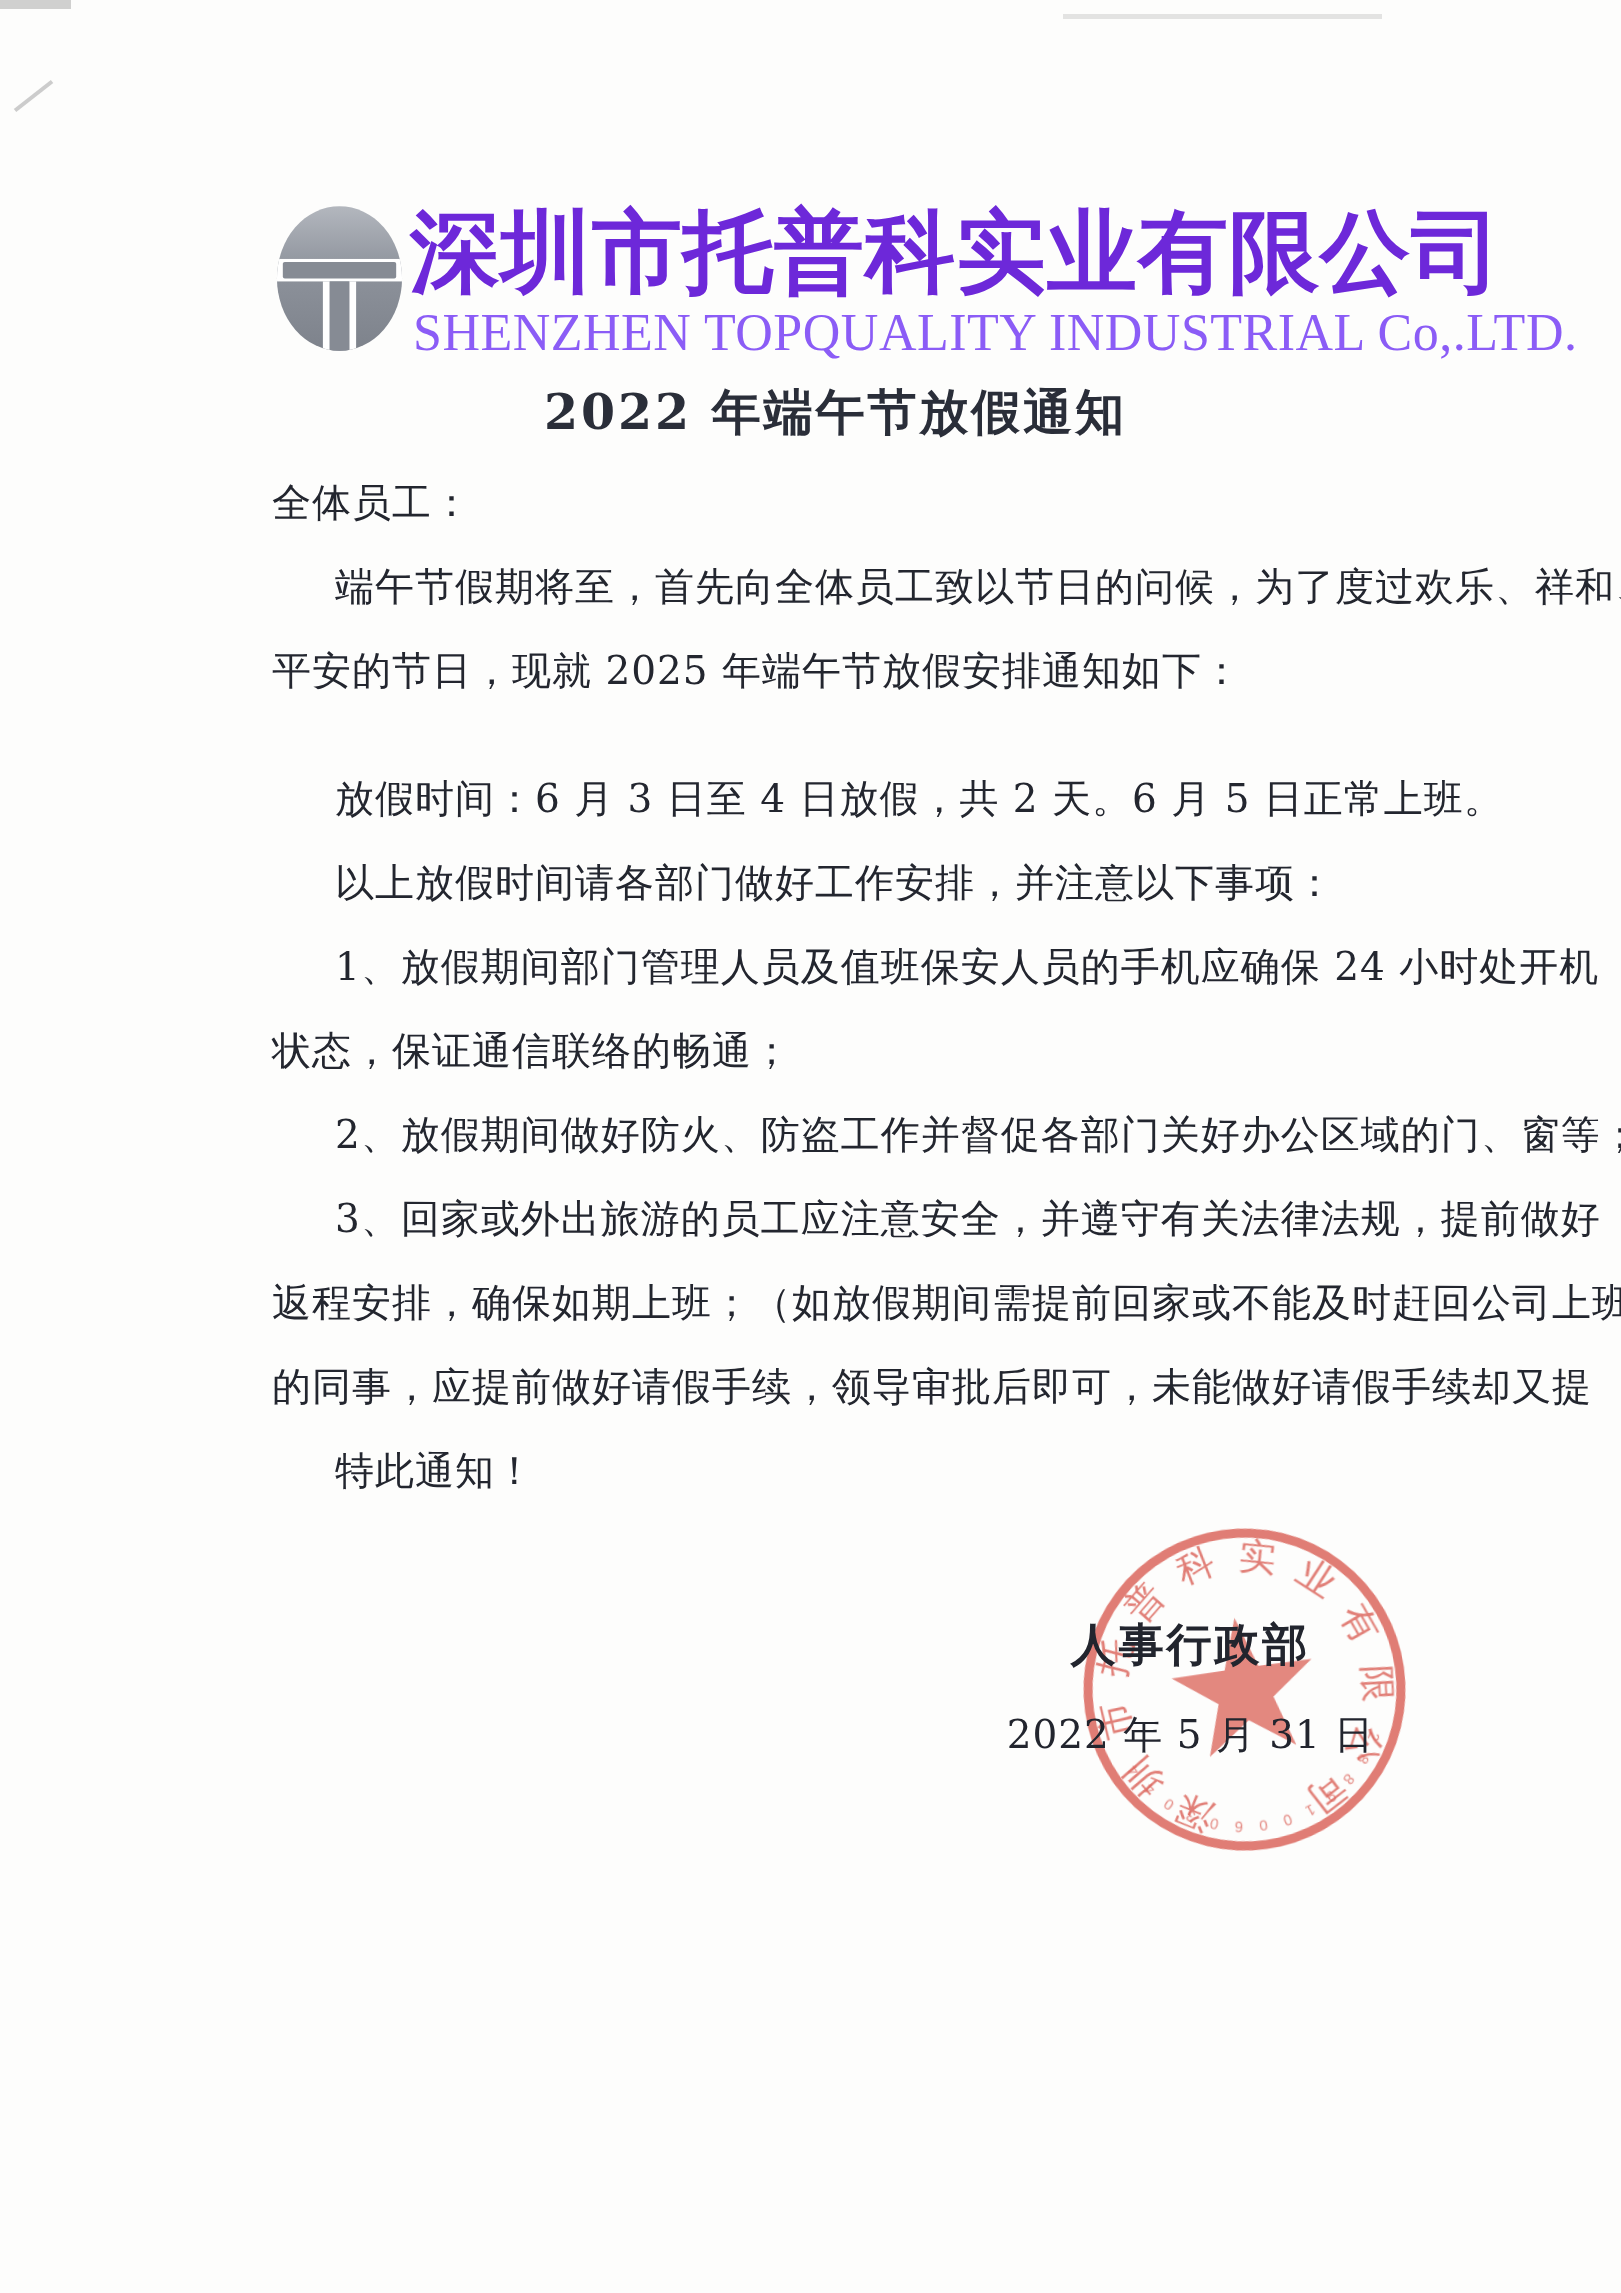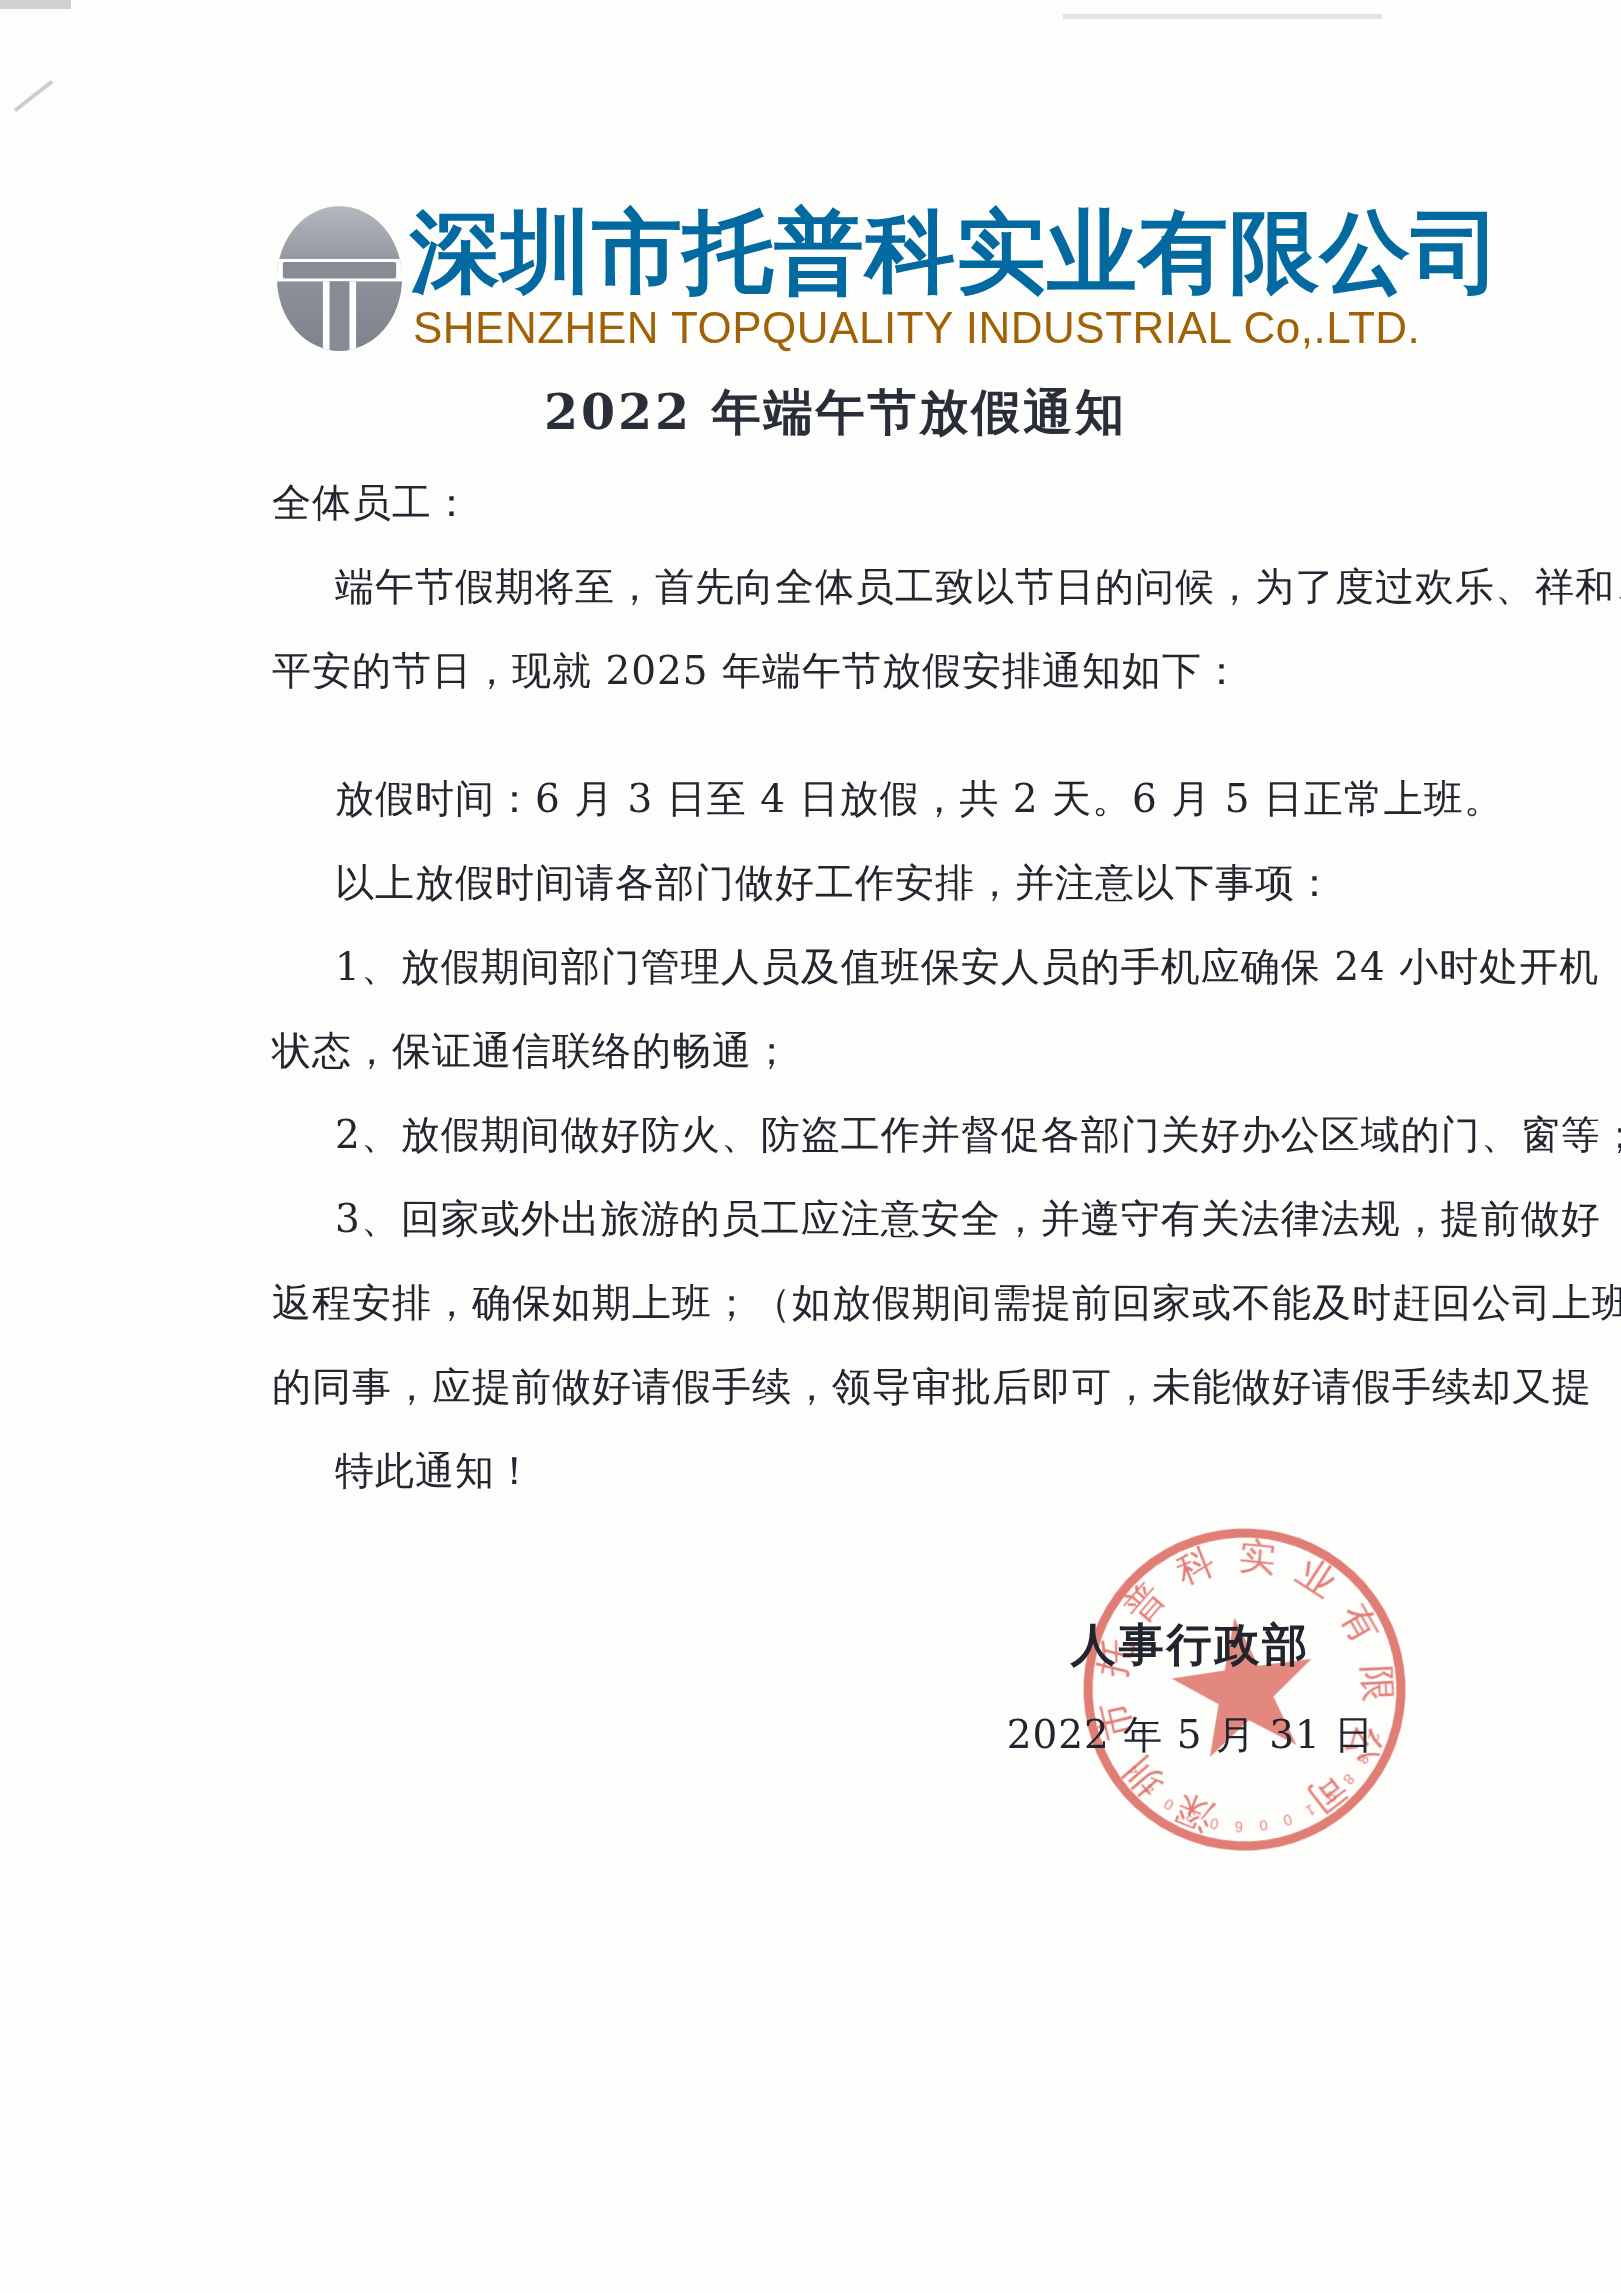--- a/index.html
+++ b/index.html
@@ -11,26 +11,26 @@
   
   .artifact{position:absolute;pointer-events:none;}
   .art-corner{left:0;top:0;width:71px;height:8.8px;background:#9a9a9a;opacity:.45;}
   .art-diag{left:9.8px;top:94px;width:47px;height:3.9px;background:#ababab;opacity:.6;transform:rotate(-38deg);}
   .art-topline{left:1063px;top:13.7px;width:319px;height:4.9px;background:#d7d7d7;opacity:.7;}
 
   
   .logo{position:absolute;left:275px;top:204px;width:129px;height:149px;}
   .company-cn{
     position:absolute;left:410px;top:192px;white-space:nowrap;
-    font-size:90px;font-weight:600;letter-spacing:1px;color:#0369a1;
+    font-size:90px;font-weight:600;letter-spacing:1px;color:#6d28d9;
   }
   .company-en{
     position:absolute;left:413px;top:303px;white-space:nowrap;
-    font-family:Liberation Sans, sans-serif;font-size:44px;
-    letter-spacing:0.5px;color:#a16207;
+    font-family:Liberation Serif, serif;font-size:52px;
+    letter-spacing:0.5px;color:#8b5cf6;
   }
   .doc-title{
     position:absolute;left:277px;top:380px;width:1117px;text-align:center;
     font-size:49px;font-weight:700;letter-spacing:2.9px;color:#2a2e39;white-space:nowrap;
   }
 
   
   .body-wrap{position:absolute;left:272px;top:461px;width:1132px;}
   .body-line{
     height:84px;display:flex;align-items:center;white-space:nowrap;

